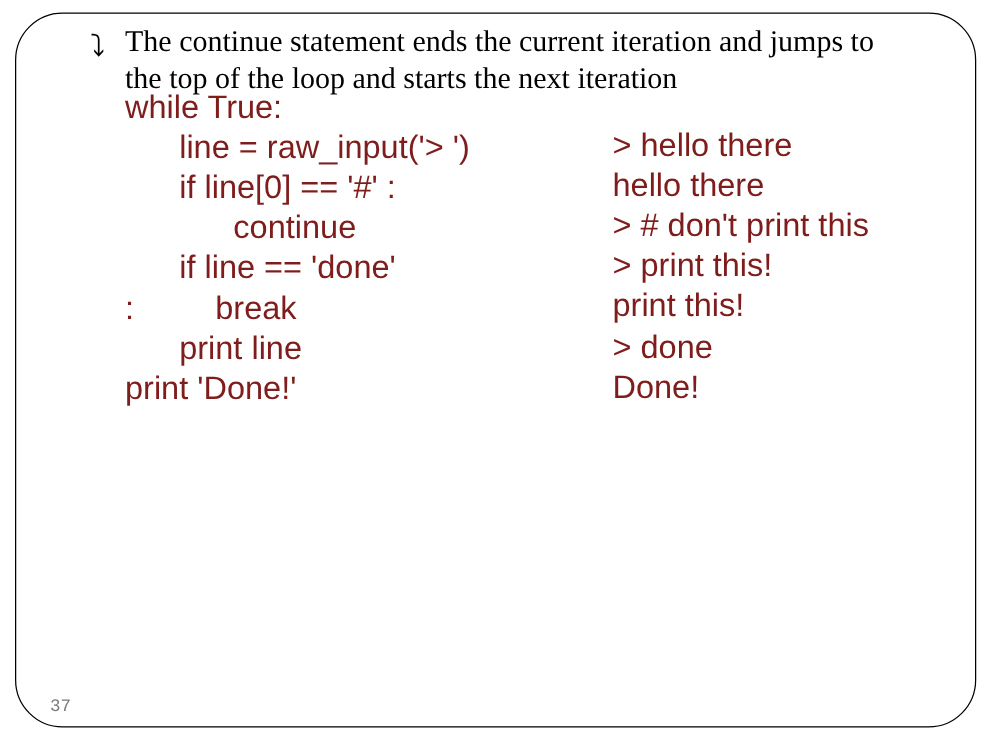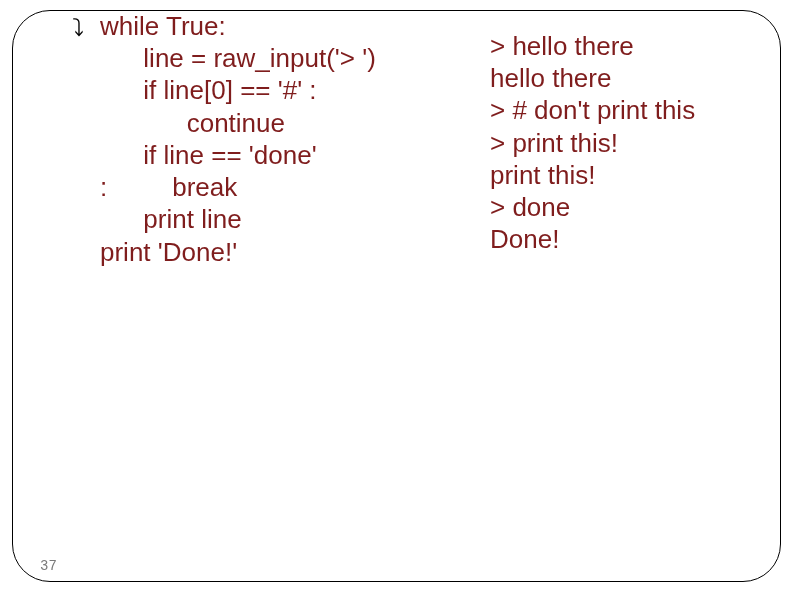--- a/index.html
+++ b/index.html
@@ -45,37 +45,38 @@
     margin-top:-10px;
   }
   .code,.output{
     font-family:Arial,Helvetica,sans-serif;
     font-size:26px;
     line-height:1.24;
     white-space:pre;
     color:#7f1d1d;
   }
   .code{flex:0 0 390px;}
-  .output{margin-top:20px;}
+  .output{margin-top:31px;}
   .footnum{
     position:absolute;
     left:40px;bottom:22px;
     font-family:Liberation Mono, monospace;
     font-size:14px;color:#7a7a7a;
   }
 </style>
 </head>
 <body>
 
 <div class="slide">
   <div class="frame"></div>
 
 
   <div class="body">
     <span class="bullet">⤵</span>
+    <div class="desc">The continue statement ends the current iteration and jumps to the top of the loop and starts the next iteration</div>
 
     <div class="lower">
       <div class="code">while True:
       line = raw_input('&gt; ')
       if line[0] == '#' :
             continue
       if line == 'done' 
 :         break
       print line
 print 'Done!'</div>

